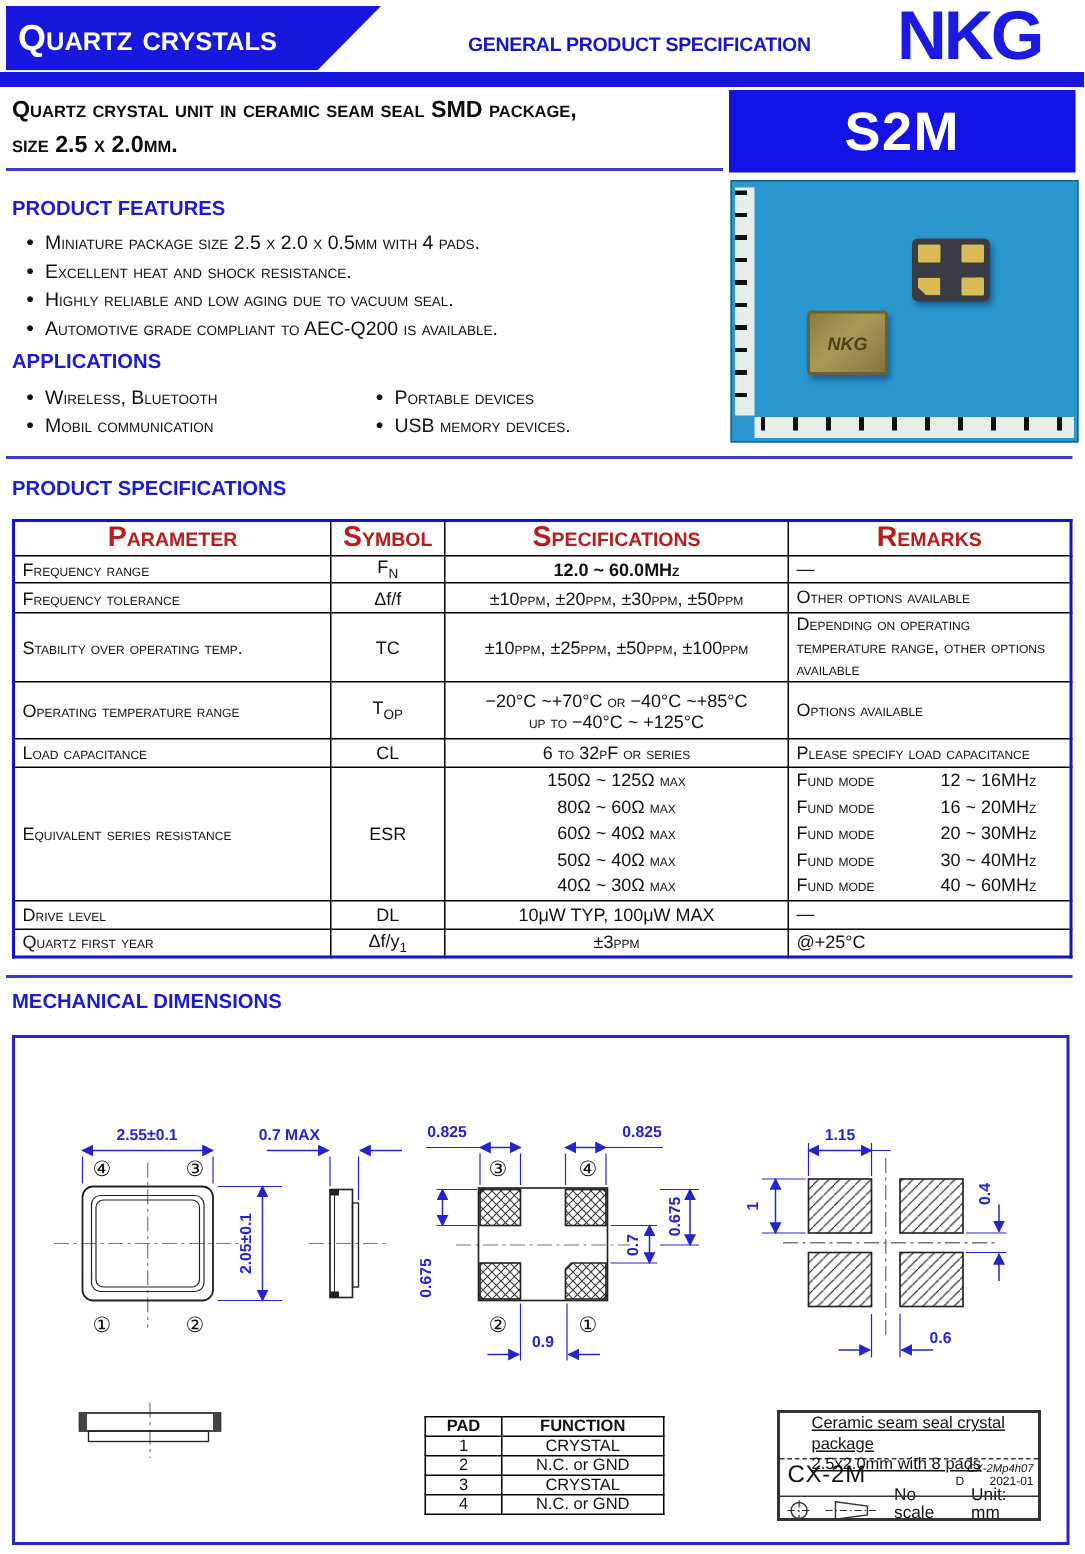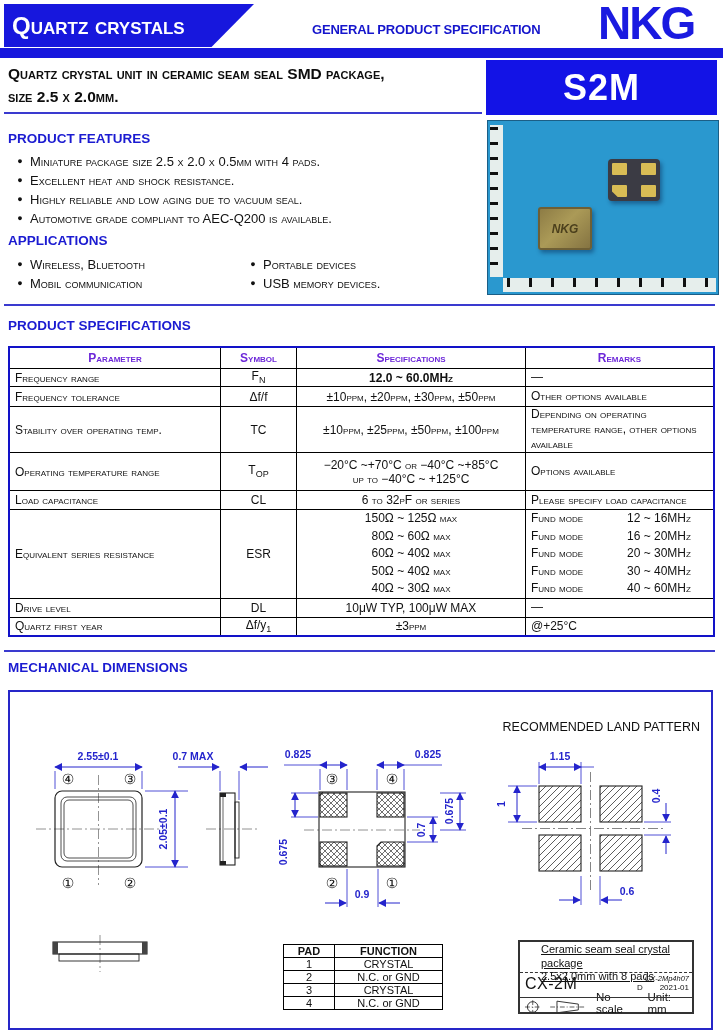--- a/index.html
+++ b/index.html
@@ -42,21 +42,21 @@
   .feat-list{left:10px;top:152px;width:470px;font-size:13px;}
   .feat-list .li,.app-col .li{display:flex;line-height:19px;}
   .bullet{width:20px;text-align:center;font-size:9px;line-height:19px;}
   .app-col{font-size:13px;}
   .rule{height:2px;background:#3a3acf;}
   
   table.spec{position:absolute;left:8px;top:346px;width:707px;border-collapse:collapse;
              border:2px solid #1212c8;table-layout:fixed;}
   table.spec td,table.spec th{border:1px solid #000;padding:0 5px;font-size:12px;vertical-align:middle;}
   th.c-param{width:200px;} th.c-sym{width:65px;} th.c-spec{width:218px;} th.c-rem{width:auto;}
-  table.spec th{font-size:12px;font-weight:bold;color:#6d28d9;text-align:center;height:20px;}
+  table.spec th{font-size:19px;font-weight:bold;color:#b91c1c;text-align:center;height:20px;}
   td.param{text-align:left;font-size:12.5px;}
   td.sym{text-align:center;font-size:12.5px;}
   td.spec{text-align:center;font-size:12.5px;}
   td.rem{text-align:left;font-size:10.5px;line-height:1.25;}
   sub{font-size:9px;}
   .esr-spec div{line-height:17.5px;}
   .esr-rem div{display:flex;line-height:17.5px;align-items:center;}
   .esr-rem .mode{width:96px;}
   
   .mech-box{left:8px;top:690px;width:701px;height:336px;border:2px solid #2626c8;}
@@ -246,21 +246,20 @@
       <td class="rem">@+25°C</td>
     </tr>
   </tbody>
     </table>
 
   <div class="abs rule" style="left:4px;top:650px;width:711px;"></div>
 
   <div class="abs sect-h" style="left:8px;top:660px;">MECHANICAL DIMENSIONS</div>
 
   <div class="abs mech-box"></div>
-  <div class="abs land-title">RECOMMENDED LAND PATTERN</div>
 
   <svg class="abs" style="left:10px;top:692px;" width="697" height="332" viewBox="0 0 697 332">
     <defs>
       <marker id="ar" viewBox="0 0 10 10" refX="9" refY="5" markerWidth="8" markerHeight="8" orient="auto-start-reverse">
         <path d="M0 0L10 5L0 10z" fill="#2424cc"></path>
       </marker>
       <pattern id="xh" width="6" height="6" patternUnits="userSpaceOnUse">
         <path d="M0 0L6 6M6 0L0 6" stroke="#333" stroke-width="0.7"></path>
       </pattern>
       <pattern id="dh" width="7" height="7" patternUnits="userSpaceOnUse">

